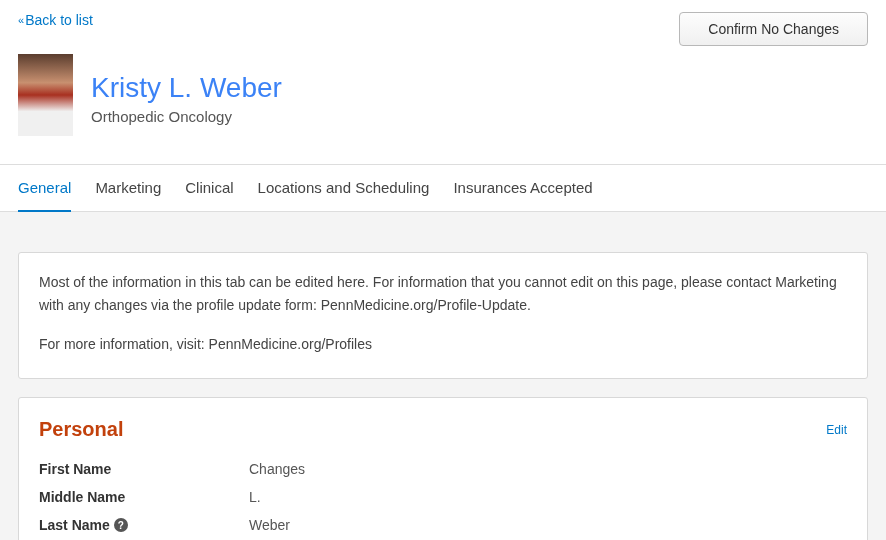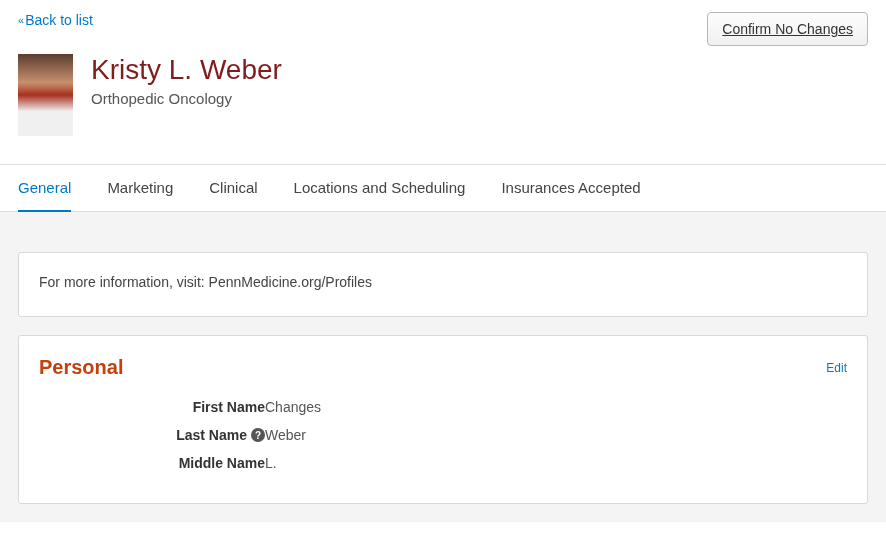--- a/index.html
+++ b/index.html
@@ -25,53 +25,53 @@
       gap: 4px;
     }
     .chevrons {
       font-size: 11px;
       letter-spacing: -3px;
     }
     .confirm-btn {
       background: linear-gradient(#fdfdfd, #f0f0f0);
       border: 1px solid #b8b8b8;
       border-radius: 4px;
-      padding: 8px 14px;
+      padding: 8px 28px;
       font-size: 14px;
       color: #333;
       cursor: pointer;
-      text-decoration: underline;
     }
     .profile-header {
       display: flex;
       gap: 18px;
       padding: 8px 18px 28px 18px;
     }
     .avatar {
       width: 55px;
       height: 82px;
       background: linear-gradient(180deg, #5a3d2e 0%, #c89070 35%, #a83020 50%, #f0f0f0 70%);
       flex-shrink: 0;
     }
     .profile-name {
       font-size: 28px;
       font-weight: 400;
-      color: #7f1d1d;
+      color: #3b82f6;
       margin-bottom: 4px;
+      margin-top: 18px;
     }
     .profile-specialty {
       font-size: 15px;
       color: #555;
     }
     .tabs-row {
       border-top: 1px solid #ddd;
       border-bottom: 1px solid #ddd;
       padding: 0 18px;
       display: flex;
-      gap: 36px;
+      gap: 24px;
     }
     .tab {
       padding: 14px 0;
       font-size: 15px;
       color: #444;
       cursor: pointer;
       border-bottom: 2px solid transparent;
       margin-bottom: -1px;
     }
     .tab.active {
@@ -115,27 +115,26 @@
       color: #0078c8;
       text-decoration: none;
       font-size: 12px;
       cursor: pointer;
     }
     .field-row {
       display: flex;
       margin-bottom: 12px;
     }
     .field-label {
-      width: 226px;
+      width: 210px;
       font-weight: 600;
       color: #333;
       display: flex;
       align-items: center;
       gap: 4px;
-      justify-content: flex-end;
     }
     .field-value {
       color: #555;
     }
     .help-icon {
       display: inline-flex;
       align-items: center;
       justify-content: center;
       width: 14px;
       height: 14px;
@@ -169,46 +168,47 @@
   <div class="tab active">General</div>
   <div class="tab">Marketing</div>
   <div class="tab">Clinical</div>
   <div class="tab">Locations and Scheduling</div>
   <div class="tab">Insurances Accepted</div>
 </div>
 
 <div class="tab-content">
 
   <div class="info-box">
+    <p>Most of the information in this tab can be edited here. For information that you cannot edit on this page, please contact Marketing with any changes via the profile update form: PennMedicine.org/Profile-Update.</p>
     <p>For more information, visit: PennMedicine.org/Profiles</p>
   </div>
 
   <div class="panel">
     <div class="panel-header">
       <div class="panel-title">Personal</div>
       <a class="edit-link">Edit</a>
     </div>
 
     <div class="field-row">
       <div class="field-label">
         <span>First Name</span>
       </div>
       <div class="field-value">Changes</div>
+    </div>
+
+    <div class="field-row">
+      <div class="field-label">
+        <span>Middle Name</span>
+      </div>
+      <div class="field-value">L.</div>
     </div>
 
     <div class="field-row">
       <div class="field-label">
         <span>Last Name</span>
         <span class="help-icon">?</span>
       </div>
       <div class="field-value">Weber</div>
     </div>
 
-    <div class="field-row">
-      <div class="field-label">
-        <span>Middle Name</span>
-      </div>
-      <div class="field-value">L.</div>
-    </div>
-
   </div>
 
 </div>
 
 </body></html>

